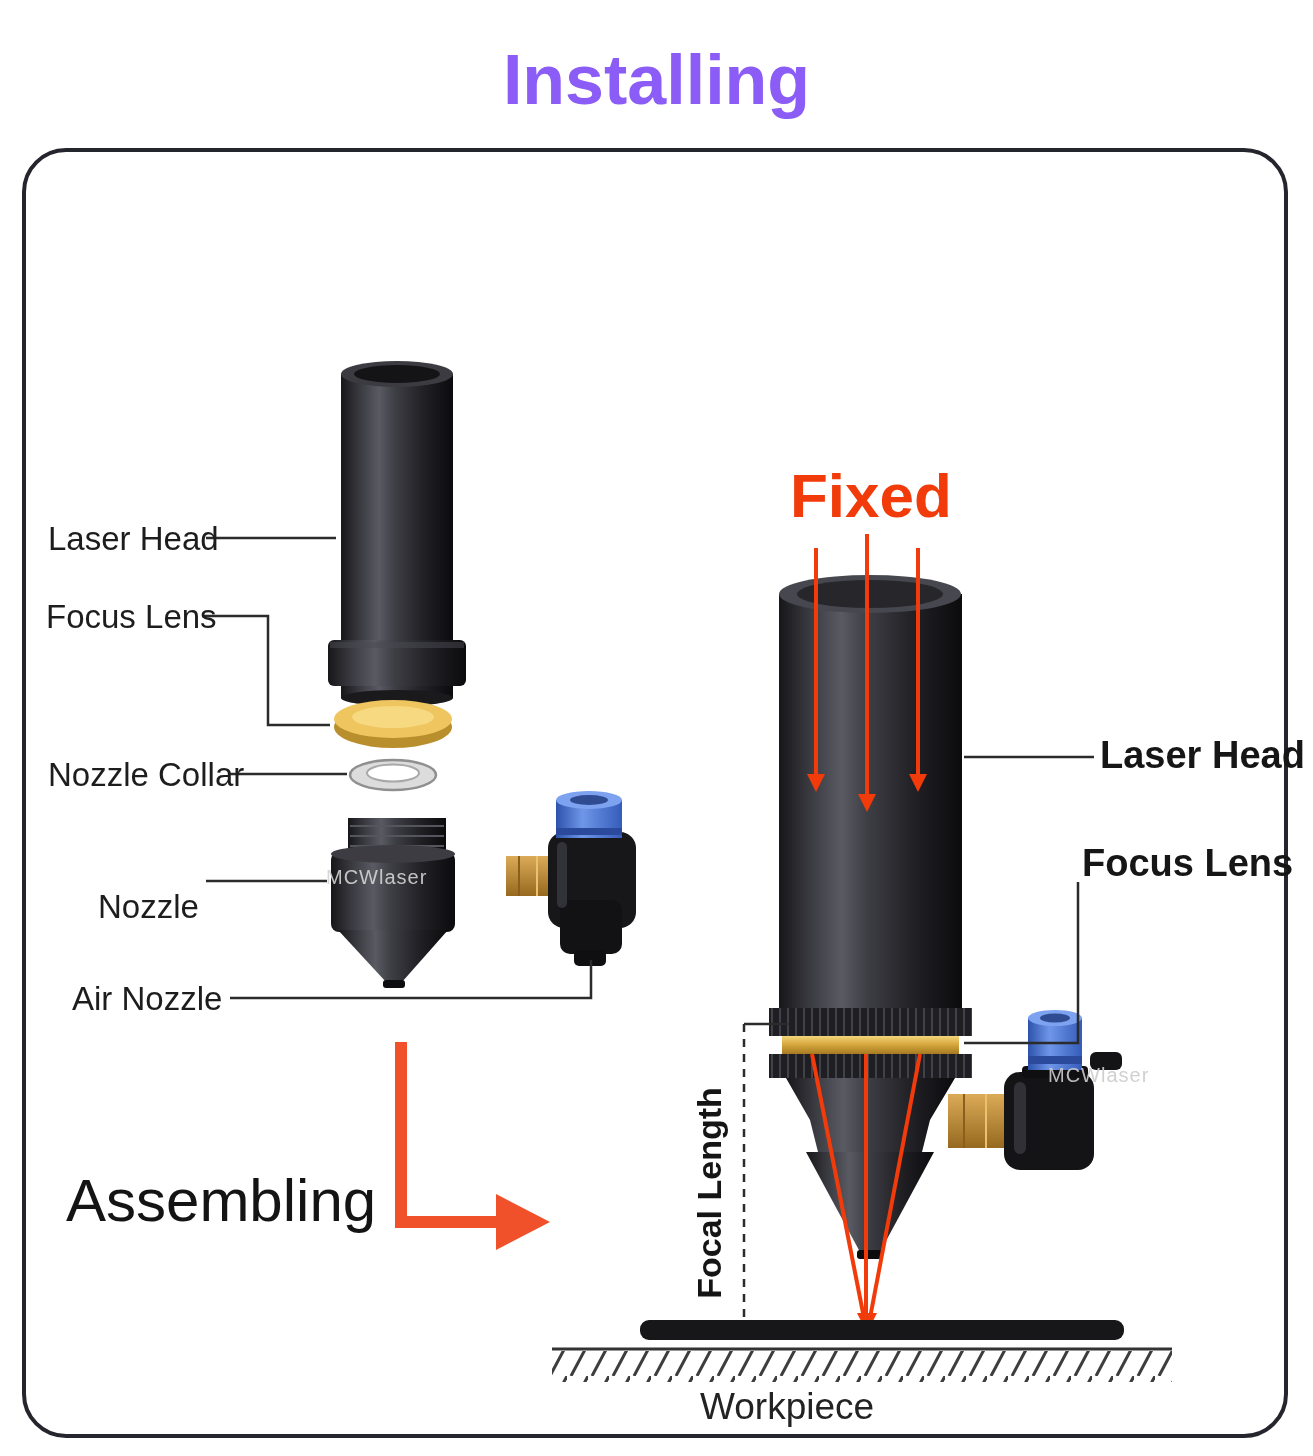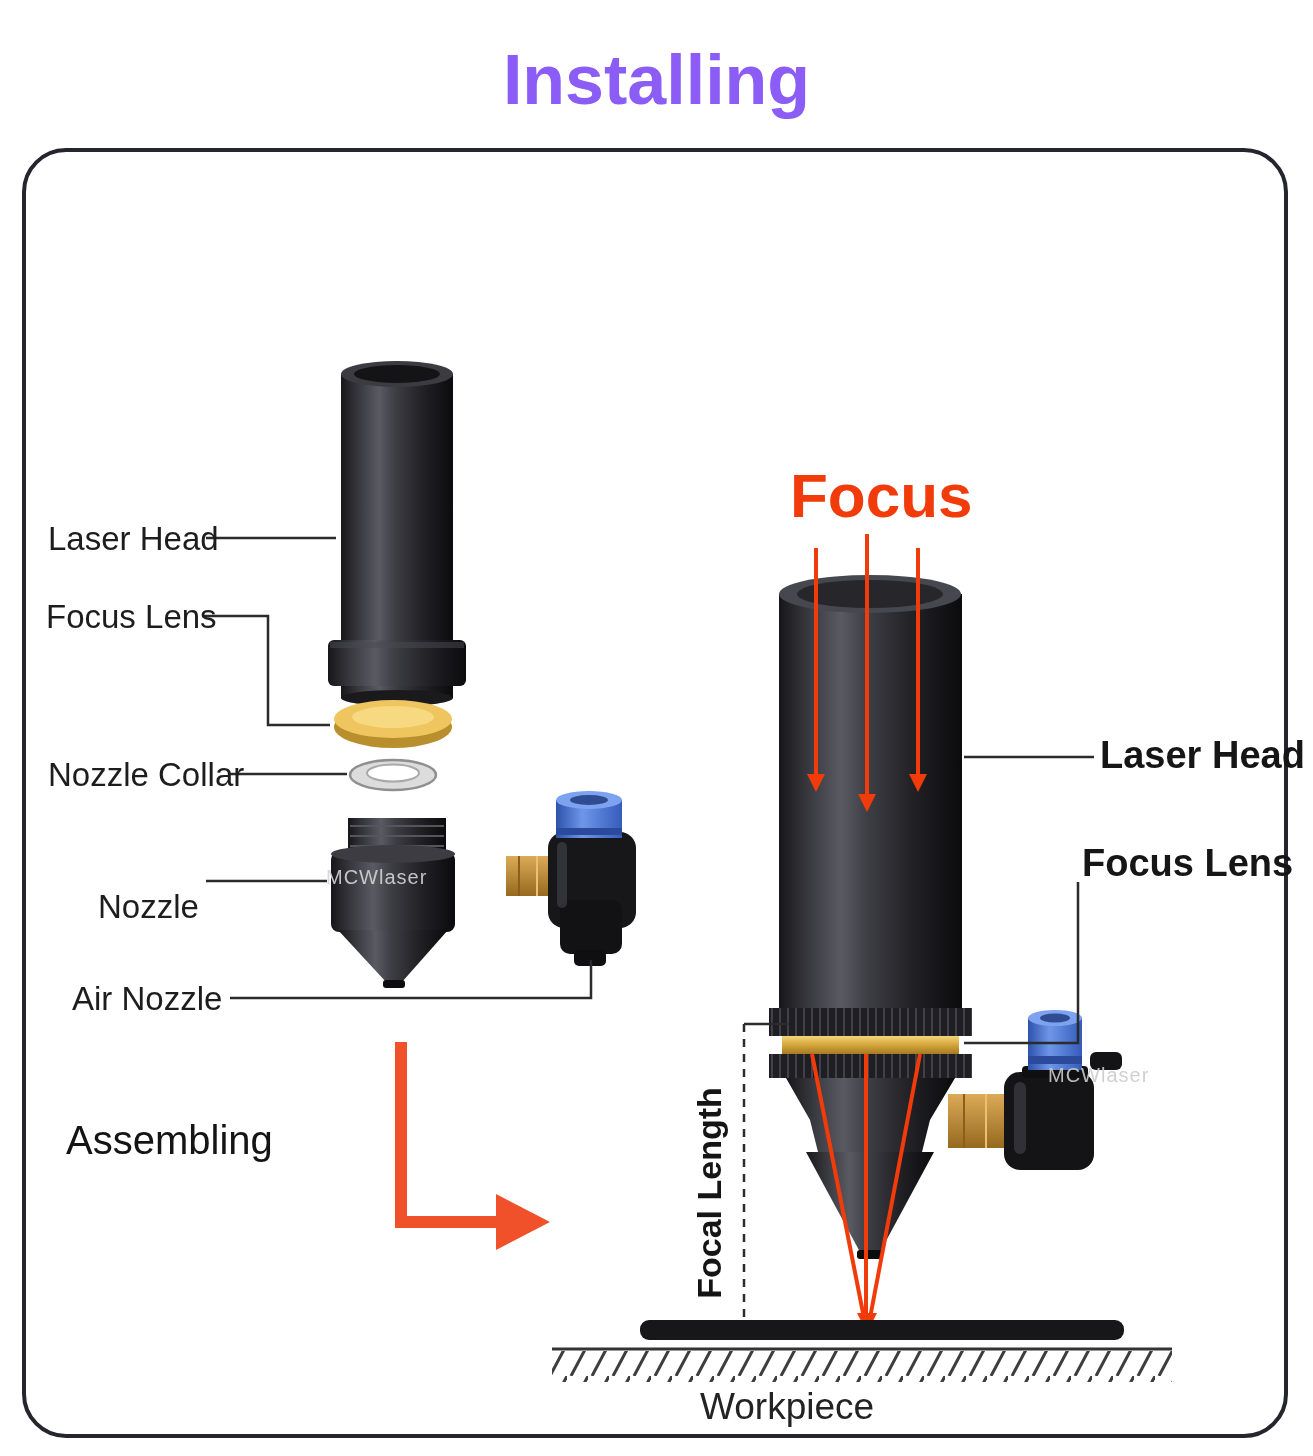--- a/index.html
+++ b/index.html
@@ -5,21 +5,21 @@
   * { margin:0; padding:0; box-sizing:border-box; }
   body { background:#ffffff; font-family:"Liberation Sans", sans-serif; }
   .stage { position:relative; width:1313px; height:1456px; background:#ffffff; overflow:hidden; }
   .title { position:absolute; top:4px; left:0; width:100%; text-align:center;
            font-size:70px; font-weight:bold; color:#8b5cf6;margin-top:36px; }
   .frame { position:absolute; left:22px; top:148px; width:1266px; height:1290px;
            border:4px solid #25252d; border-radius:44px; }
   .lbl { position:absolute; color:#1d1d1d; font-size:33px; white-space:nowrap; }
   .lbl-right { font-size:38px; font-weight:600; color:#161616; }
   .laser-word { position:absolute; left:790px; top:460px; font-size:62px; font-weight:bold; color:#f23b0a; }
-  .assembling { position:absolute; left:66px; top:1118px; font-size:40px; color:#141414; }
+  .assembling { position:absolute; left:66px; top:1166px; font-size:60px; color:#141414; }
   .note { position:absolute; left:986px; top:886px; width:314px; text-align:center;
           font-size:27px; font-weight:bold; color:#e8281c; line-height:1.25; white-space:pre-line; }
   .focal { position:absolute; left:690px; top:1314px; width:242px; font-size:34px; font-weight:bold;
            color:#151515; transform:rotate(-90deg); transform-origin:0 0; text-align:center; }
   .workpiece { position:absolute; left:700px; top:1386px; width:330px; 
                font-size:37px; color:#232323; }
   .wm { position:absolute; font-size:20px; color:#cccccc; opacity:0.9; letter-spacing:1px; }
   svg { position:absolute; left:0; top:0; }
 </style>
 </head>
@@ -183,21 +183,21 @@
   <div class="lbl" style="left:48px; top:520px;">Laser Head</div>
   <div class="lbl" style="left:46px; top:598px;">Focus Lens</div>
   <div class="lbl" style="left:48px; top:756px;">Nozzle Collar</div>
   <div class="lbl" style="left:98px; top:888px;">Nozzle</div>
   <div class="lbl" style="left:72px; top:980px;">Air Nozzle</div>
 
   <div class="wm" style="left:326px; top:866px; color:#d4d4d4;">MCWlaser</div>
 
   <div class="assembling">Assembling</div>
 
-  <div class="laser-word">Focus</div>
+  <div class="laser-word">Fixed</div>
 
   <div class="lbl lbl-right" style="left:1100px; top:734px;">Laser Head</div>
   <div class="lbl lbl-right" style="left:1082px; top:842px; font-weight:700;">Focus Lens</div>
 
   <div class="focal">Focal Length</div>
 
   <div class="workpiece">Workpiece</div>
 
   <div class="wm" style="left:1048px; top:1064px;">MCWlaser</div>
 

